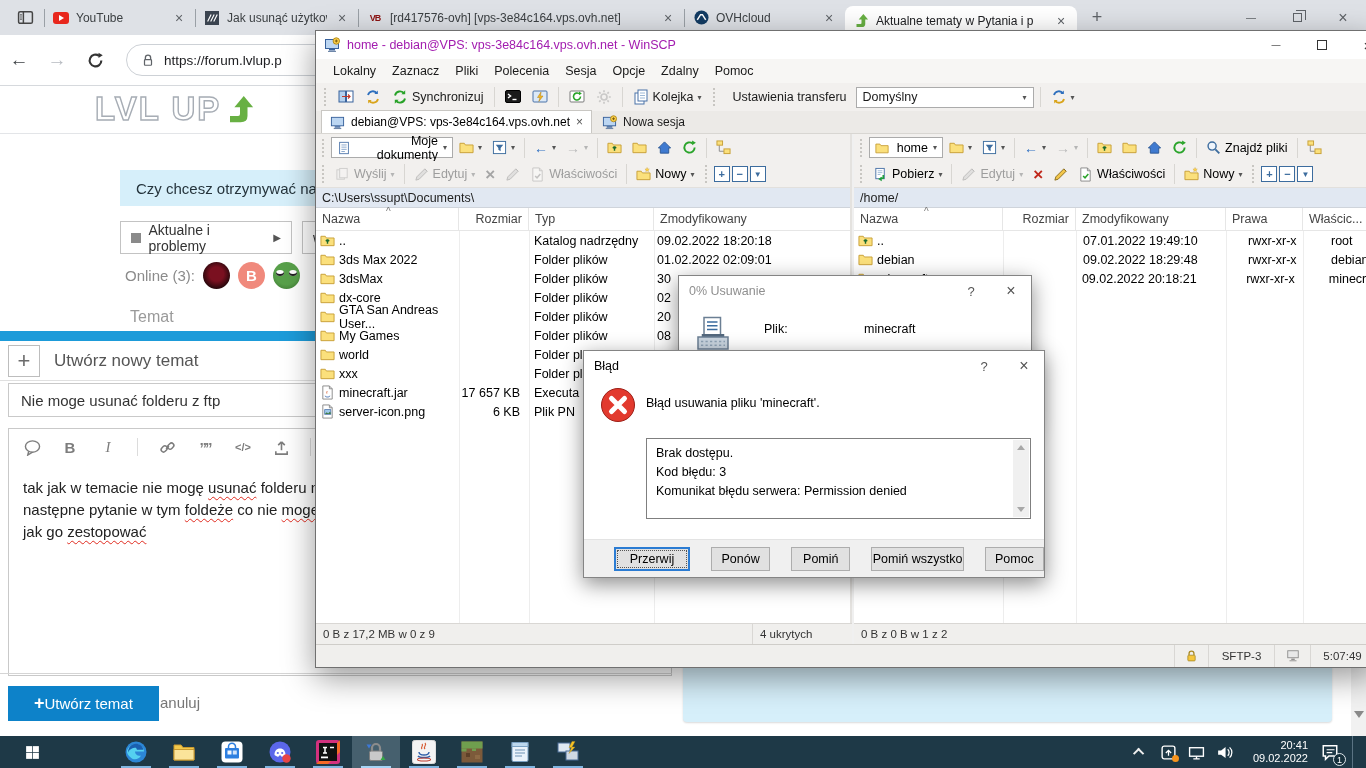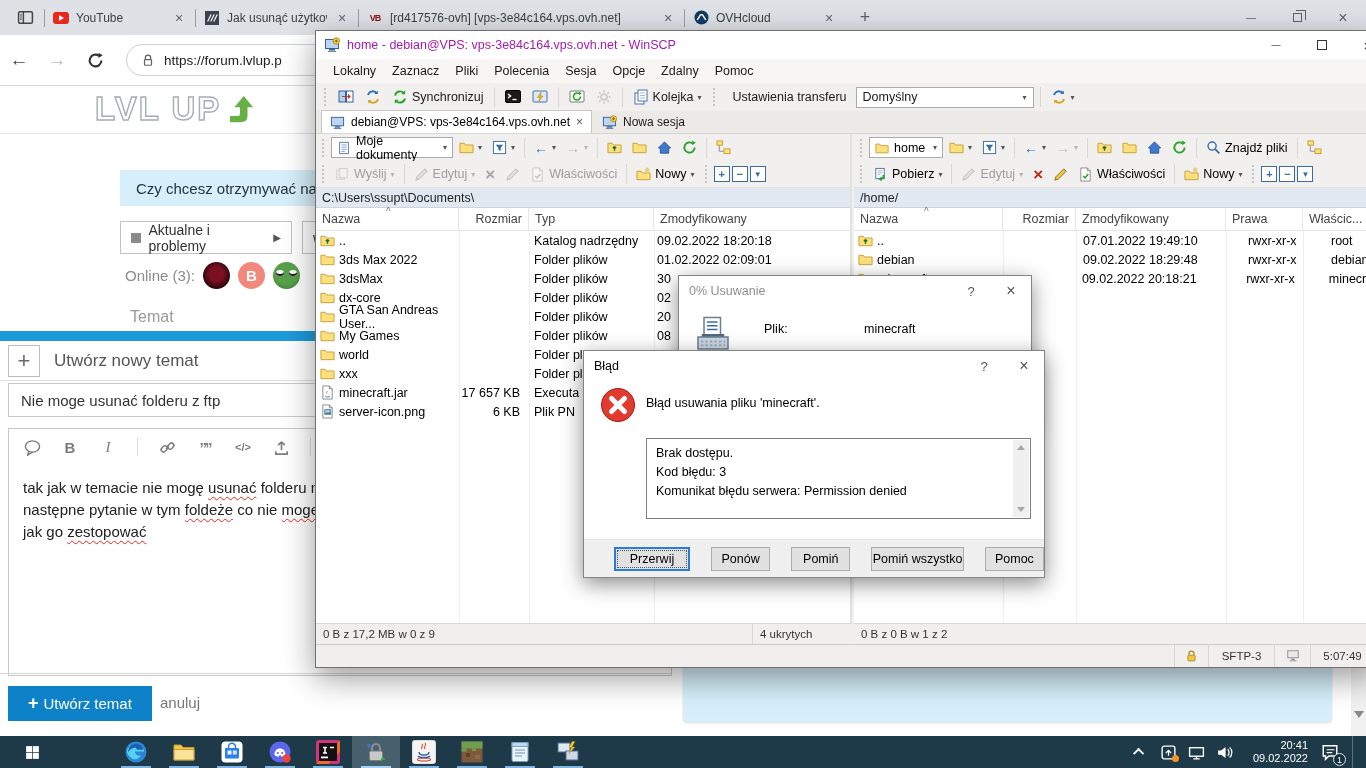--- a/index.html
+++ b/index.html
@@ -65,21 +65,21 @@
   .etb{height:36px;display:flex;align-items:center;gap:20px;padding:0 14px;color:#7d7d7d;}
   .eic{font-size:15px;display:flex;align-items:center;justify-content:center;width:18px;height:18px;}
   .eb::after{content:"B";font-weight:bold;}
   .ei::after{content:"I";font-style:italic;font-family:"Liberation Serif",serif;}
   .eq::after{content:"””";font-weight:bold;letter-spacing:-2px;}
   .ec::after{content:"</>";font-size:11px;font-weight:bold;}
   .esep{width:1px;height:18px;background:#dcdcdc;}
   .ebody{padding:12px 14px;font-size:15px;color:#222;line-height:22px;}
   .seg[data-err="1"]{text-decoration:underline wavy #e02b20 1px;text-decoration-skip-ink:none;text-underline-offset:3px;}
   .botline{position:absolute;left:0;top:587px;width:672px;height:1px;background:#d5d5d5;}
-  .submit{position:absolute;left:8px;top:600px;height:35px;background:#0d82c9;color:#fff;font-size:15px;display:flex;align-items:center;gap:5px;padding:0 20px;}
+  .submit{position:absolute;left:8px;top:600px;height:35px;background:#0d82c9;color:#fff;font-size:15px;display:flex;align-items:center;gap:0;padding:0 26px;}
   .submit .p::after{content:"+";font-size:18px;font-weight:bold;}
   .cancel{position:absolute;left:160px;top:608px;font-size:15px;color:#777;}
   .bluebox{position:absolute;left:683px;top:574px;width:649px;height:62px;background:#d6effa;border-radius:4px;box-shadow:0 1px 2px rgba(0,0,0,.15);}
   .pgsb{position:absolute;left:1351px;top:0px;width:15px;height:650px;background:#f1f1f1;}
   .sbarrow{position:absolute;left:1354px;top:625px;width:0;height:0;border-left:5px solid transparent;border-right:5px solid transparent;border-top:7px solid #8a8a8a;}
 
   
   .winscp{position:absolute;left:315px;top:30px;width:1060px;height:638px;background:#f0f0f0;border:1px solid #707070;box-shadow:0 10px 30px rgba(0,0,0,.4);}
   .wtitle{position:absolute;left:0;top:0;width:100%;height:28px;background:#fff;display:flex;align-items:center;padding-left:8px;gap:7px;}
   .wtitle .tt{font-size:12.5px;color:#a21caf;}
@@ -104,21 +104,21 @@
   .lbl{margin:0 6px 0 10px;}
   .stabs{position:absolute;left:0;top:80px;width:100%;height:23px;background:#eceae7;display:flex;align-items:flex-end;border-bottom:1px solid #d8d6d2;}
   .stab{height:23px;background:#fff;border:1px solid #c9c7c3;border-bottom:none;display:flex;align-items:center;gap:6px;padding:0 8px;font-size:12px;margin-left:5px;margin-top:20px;}
   .stab .x{color:#555;font-size:12px;}
   .stab .x::after{content:"×";}
   .stab2{height:22px;display:flex;align-items:center;gap:6px;padding:0 10px;font-size:12px;color:#1a1a1a;}
 
   .panel{position:absolute;top:103px;height:489px;background:#fff;}
   .panel.lp{left:0;width:536px;border-right:2px solid #e4e2df;}
   .panel.rp{left:538px;width:522px;}
-  .ptb{position:absolute;left:0;width:100%;height:27px;background:#f2f0ee;display:flex;align-items:center;padding-left:2px;gap:2px;font-size:12.5px;}
+  .ptb{position:absolute;left:0;width:100%;height:27px;background:#f2f0ee;display:flex;align-items:center;padding-left:2px;gap:2px;font-size:12.5px;text-align:right;}
   .ptb1{top:0;}
   .ptb2{top:27px;border-bottom:1px solid #e2e0dd;}
   .locsel{height:21px;border:1px solid #ababab;background:#fff;display:flex;align-items:center;gap:5px;padding:0 5px;font-size:12.5px;}
   .arrow-l{color:#2f6fc2;font-weight:bold;font-size:14px;}
   .arrow-l::after{content:"←";}
   .arrow-r{color:#b9b9b9;font-weight:bold;font-size:14px;}
   .arrow-r::after{content:"→";}
   .bx{width:16px;height:16px;border:1px solid #3c6c9e;background:#fff;color:#3c6c9e;display:flex;align-items:center;justify-content:center;font-size:11px;font-weight:bold;flex:none;}
   .bx.f{font-size:8px;}
   .xmark{font-size:15px;font-weight:bold;color:#c0271a;line-height:1;}
@@ -500,20 +500,29 @@
       <div class="tsep"></div>
       <div class="tab" style="width:160px">
         <span class="fav">
             <svg width="15" height="15">
               <use href="#ovh"></use>
             </svg>
           </span>
         <span class="tl">OVHcloud</span>
         <span class="tclose"></span>
       </div>
+      <div class="tab active" style="width:232px">
+        <span class="fav">
+            <svg width="15" height="15">
+              <use href="#lvlar"></use>
+            </svg>
+          </span>
+        <span class="tl">Aktualne tematy w Pytania i p</span>
+        <span class="tclose"></span>
+      </div>
       <div class="newtab"></div>
       <div class="wctrls">
         <div class="wc min"></div>
         <div class="wc rest">
             <span></span>
           </div>
         <div class="wc cls"></div>
       </div>
     </div>
 

